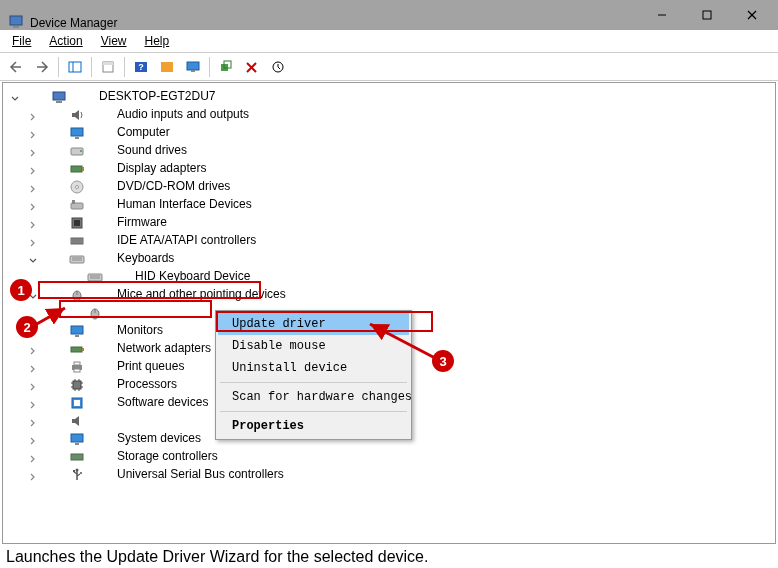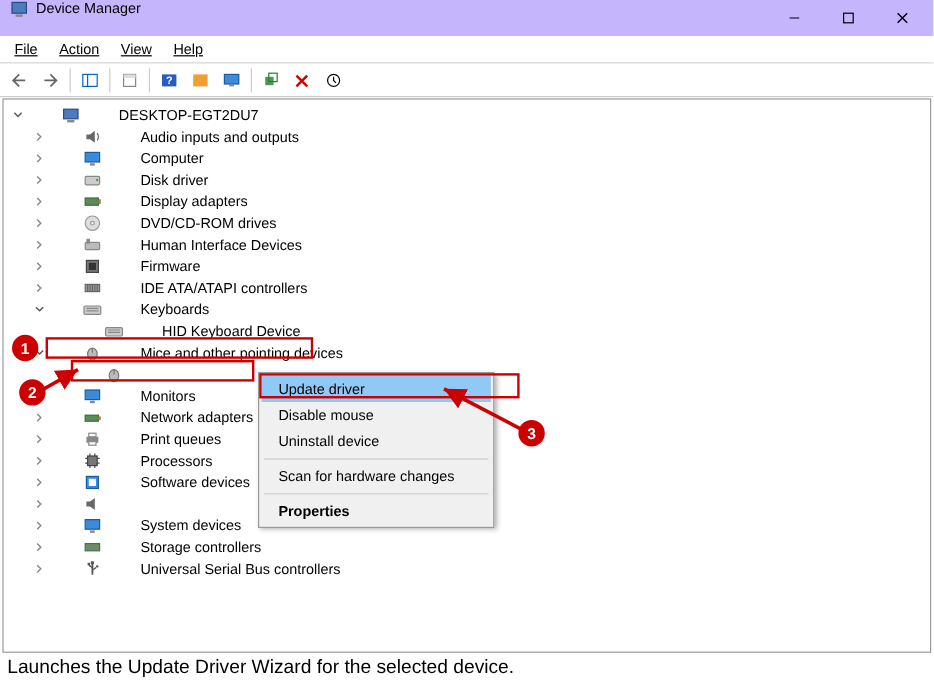--- a/index.html
+++ b/index.html
@@ -10,23 +10,23 @@
     background: #fff;
     color: #000;
     width: 778px;
     height: 568px;
     overflow: hidden;
     position: relative;
   }
   .titlebar {
     height: 30px;
     display: flex;
-    align-items: flex-start;
+    align-items: flex-end;
     padding: 0 4px 0 8px;
-    background: #c4b5fd;
+    background: #a3a3a3;
   }
   .titlebar .app-icon {
     width: 16px; height: 16px;
     margin-right: 6px;
     display:inline-block;
   }
   .titlebar .title { flex: 1; font-size: 12px; }
   .titlebar .win-buttons { display: flex; }
   .titlebar .win-btn {
     width: 45px; height: 30px;
@@ -64,21 +64,21 @@
     margin: 2px;
     background: #fff;
     overflow: hidden;
   }
   .tree {
     padding: 4px 0 0 6px;
     line-height: 18px;
   }
   .node {
     display: flex;
-    align-items: center;
+    align-items: flex-end;
     height: 18px;
     white-space: nowrap;
     gap: 28px;
   }
   .expander {
     width: 12px; height: 12px;
     margin-right: 2px;
     display: inline-flex;
     align-items: center; justify-content: center;
     font-size: 10px;
@@ -293,21 +293,21 @@
     <div class="node indent-1">
       <span class="expander">
           <svg width="10" height="10">
             <path d="M3 2 L6 5 L3 8" stroke="#888" fill="none" stroke-width="1.2"></path>
           </svg>
         </span>
       <span class="dev-icon"><svg width="16" height="16">
             <rect x="2" y="5" width="12" height="7" rx="1" fill="#ccc" stroke="#888"></rect>
             <circle cx="12" cy="8" r="1" fill="#4a9c4a"></circle>
           </svg></span>
-      <span>Disk driver</span>
+      <span>Sound drives</span>
     </div>
 
     <div class="node indent-1">
       <span class="expander">
           <svg width="10" height="10">
             <path d="M3 2 L6 5 L3 8" stroke="#888" fill="none" stroke-width="1.2"></path>
           </svg>
         </span>
       <span class="dev-icon"><svg width="16" height="16">
             <rect x="2" y="5" width="11" height="6" fill="#5a8c5a" stroke="#3a6c3a"></rect>
@@ -538,21 +538,21 @@
             <path d="M8 7 L5 5 M8 9 L11 7" stroke="#555" stroke-width="1.2" fill="none"></path>
             <rect x="4" y="3" width="2" height="2" fill="#555"></rect>
             <circle cx="12" cy="6" r="1" fill="#555"></circle>
           </svg></span>
       <span>Universal Serial Bus controllers</span>
     </div>
 
   </div>
 </div>
 
-<div class="context-menu" style="left:215px; top:310px; width:197px;">
+<div class="context-menu" style="left:215px; top:310px; width:197px;font-family:Liberation Mono, monospace;">
   <div class="ctx-item selected">Update driver</div>
   <div class="ctx-item">Disable mouse</div>
   <div class="ctx-item">Uninstall device</div>
   <div class="ctx-sep"></div>
   <div class="ctx-item">Scan for hardware changes</div>
   <div class="ctx-sep"></div>
   <div class="ctx-item bold">Properties</div>
 </div>
 
 <div class="statusbar">

